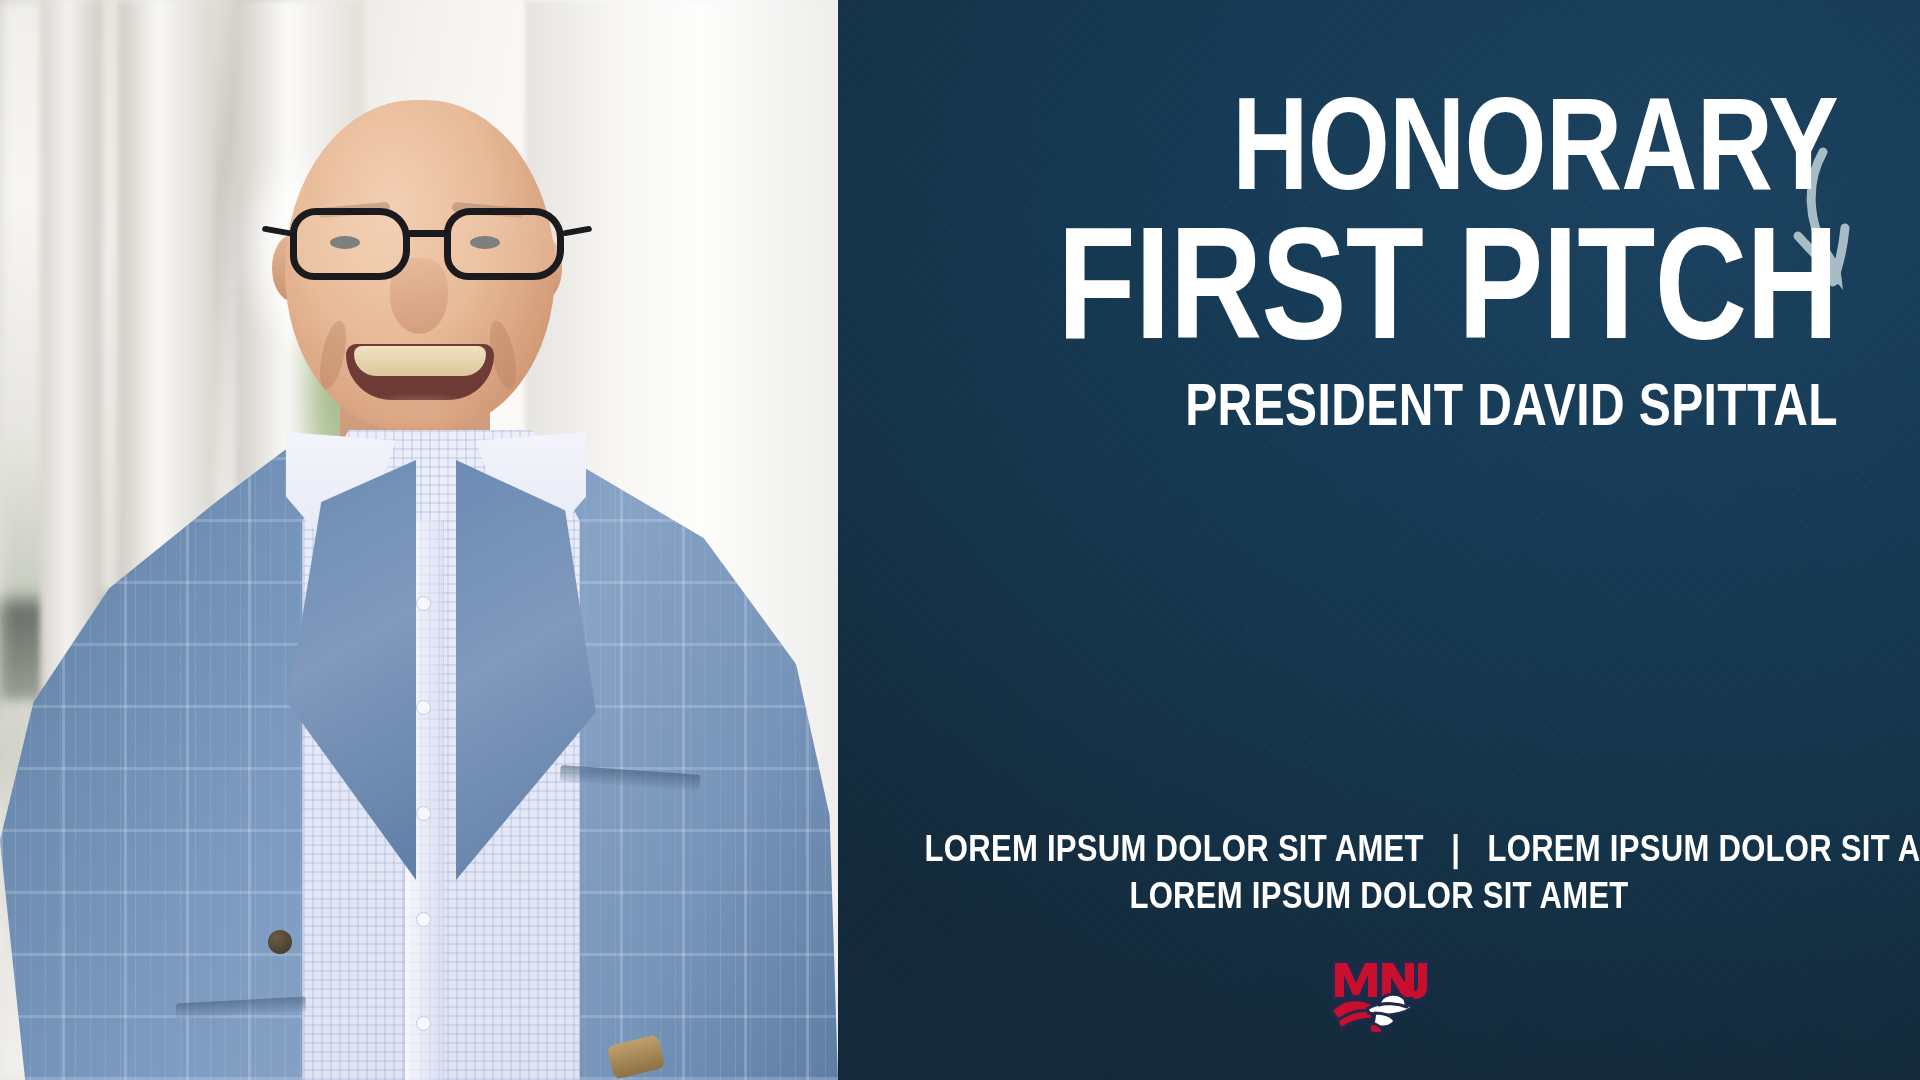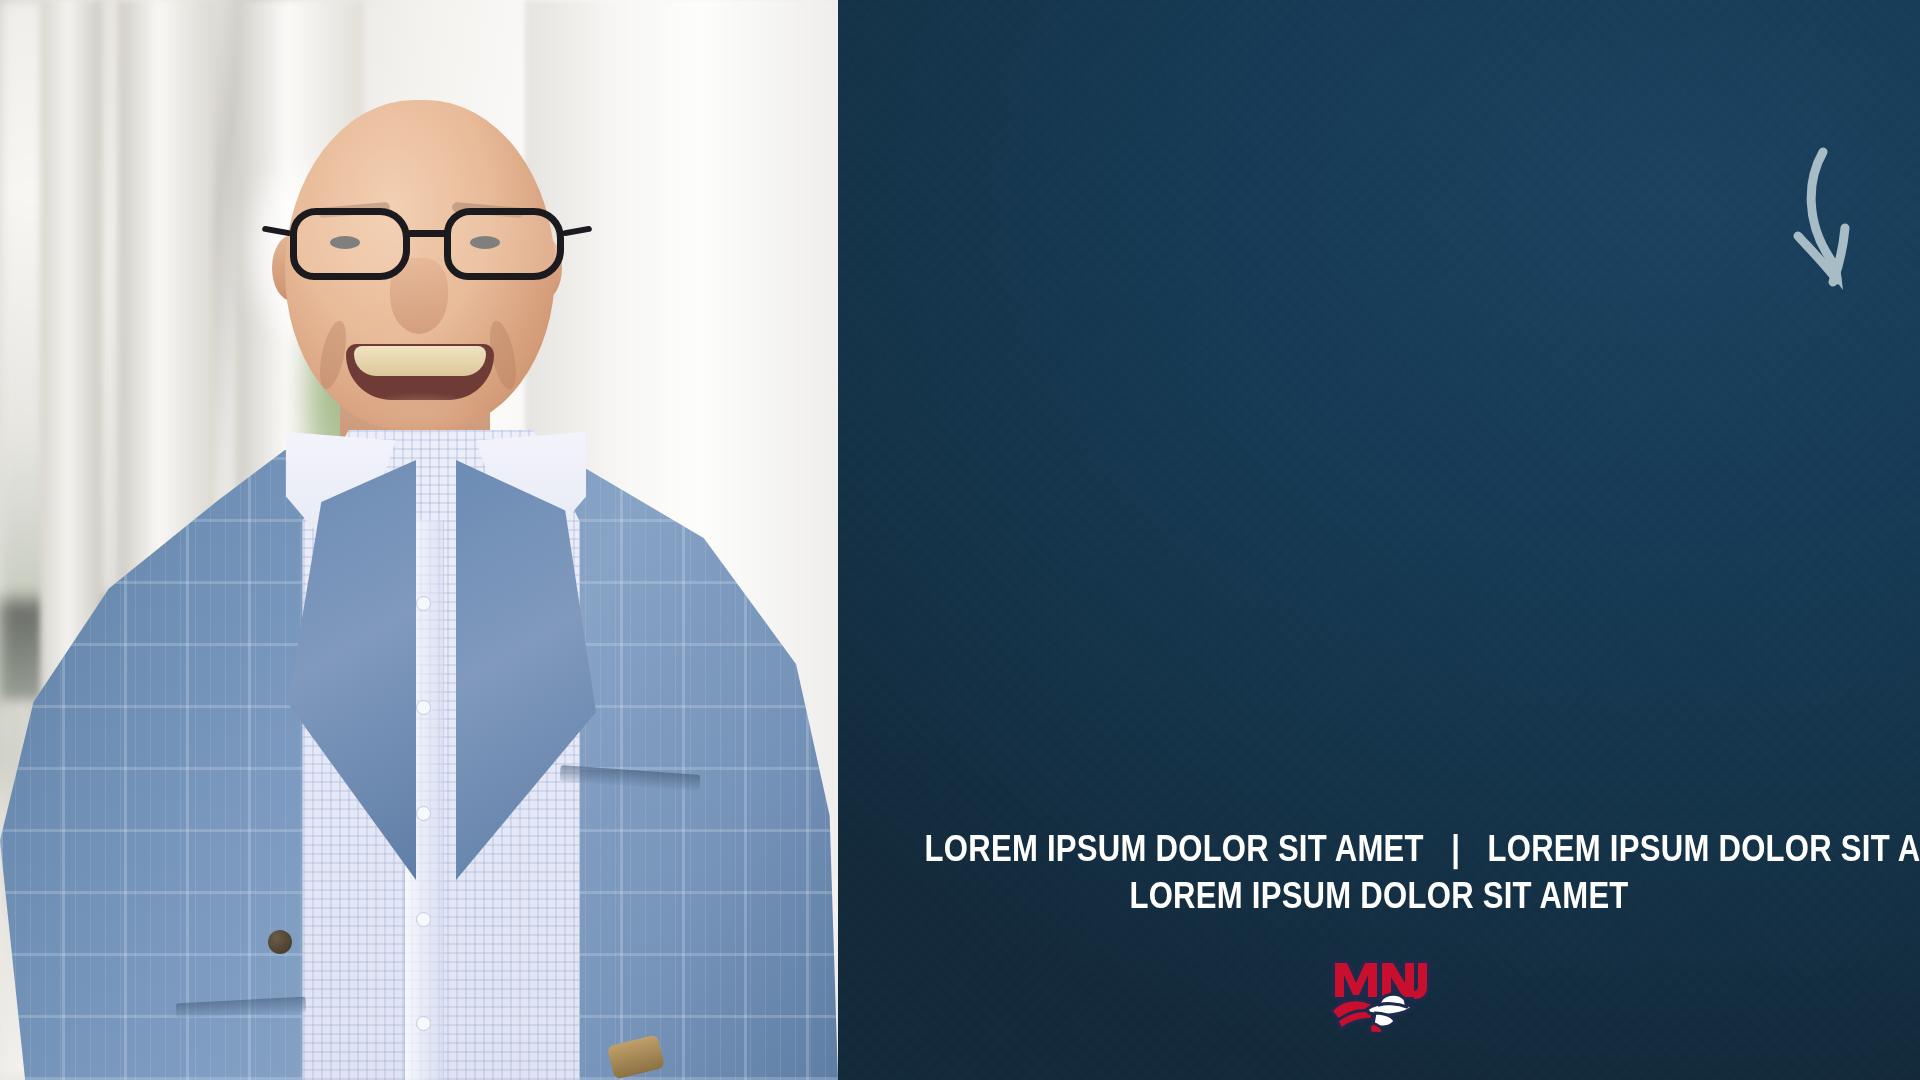--- a/index.html
+++ b/index.html
@@ -370,20 +370,25 @@
   <div class="navy-panel">
     <div class="navy-noise"></div>
 
     <svg class="arrow-deco" viewBox="0 0 130 160">
       <path d="M30 12 C14 40 12 82 38 120" fill="none" stroke="#a8bcc6" stroke-width="9" stroke-linecap="round"></path>
       <path d="M5 96 C16 108 30 122 44 140" fill="none" stroke="#a8bcc6" stroke-width="9" stroke-linecap="round"></path>
       <path d="M52 88 C50 108 46 126 40 142" fill="none" stroke="#a8bcc6" stroke-width="9" stroke-linecap="round"></path>
       <path d="M27 120 L50 150 L46 118 Z" fill="#a8bcc6"></path>
     </svg>
 
+    <div class="headline-block">
+      <div class="h-line1">HONORARY</div>
+      <div class="h-line2">FIRST PITCH</div>
+      <div class="h-sub">PRESIDENT DAVID SPITTAL</div>
+    </div>
 
     <div class="sponsors">
       <div class="sp-line">
         <span>LOREM IPSUM DOLOR SIT AMET</span>
         <span class="sp-sep">|</span>
         <span>LOREM IPSUM DOLOR SIT AMET</span>
       </div>
       <div class="sp-line">LOREM IPSUM DOLOR SIT AMET</div>
     </div>
 

